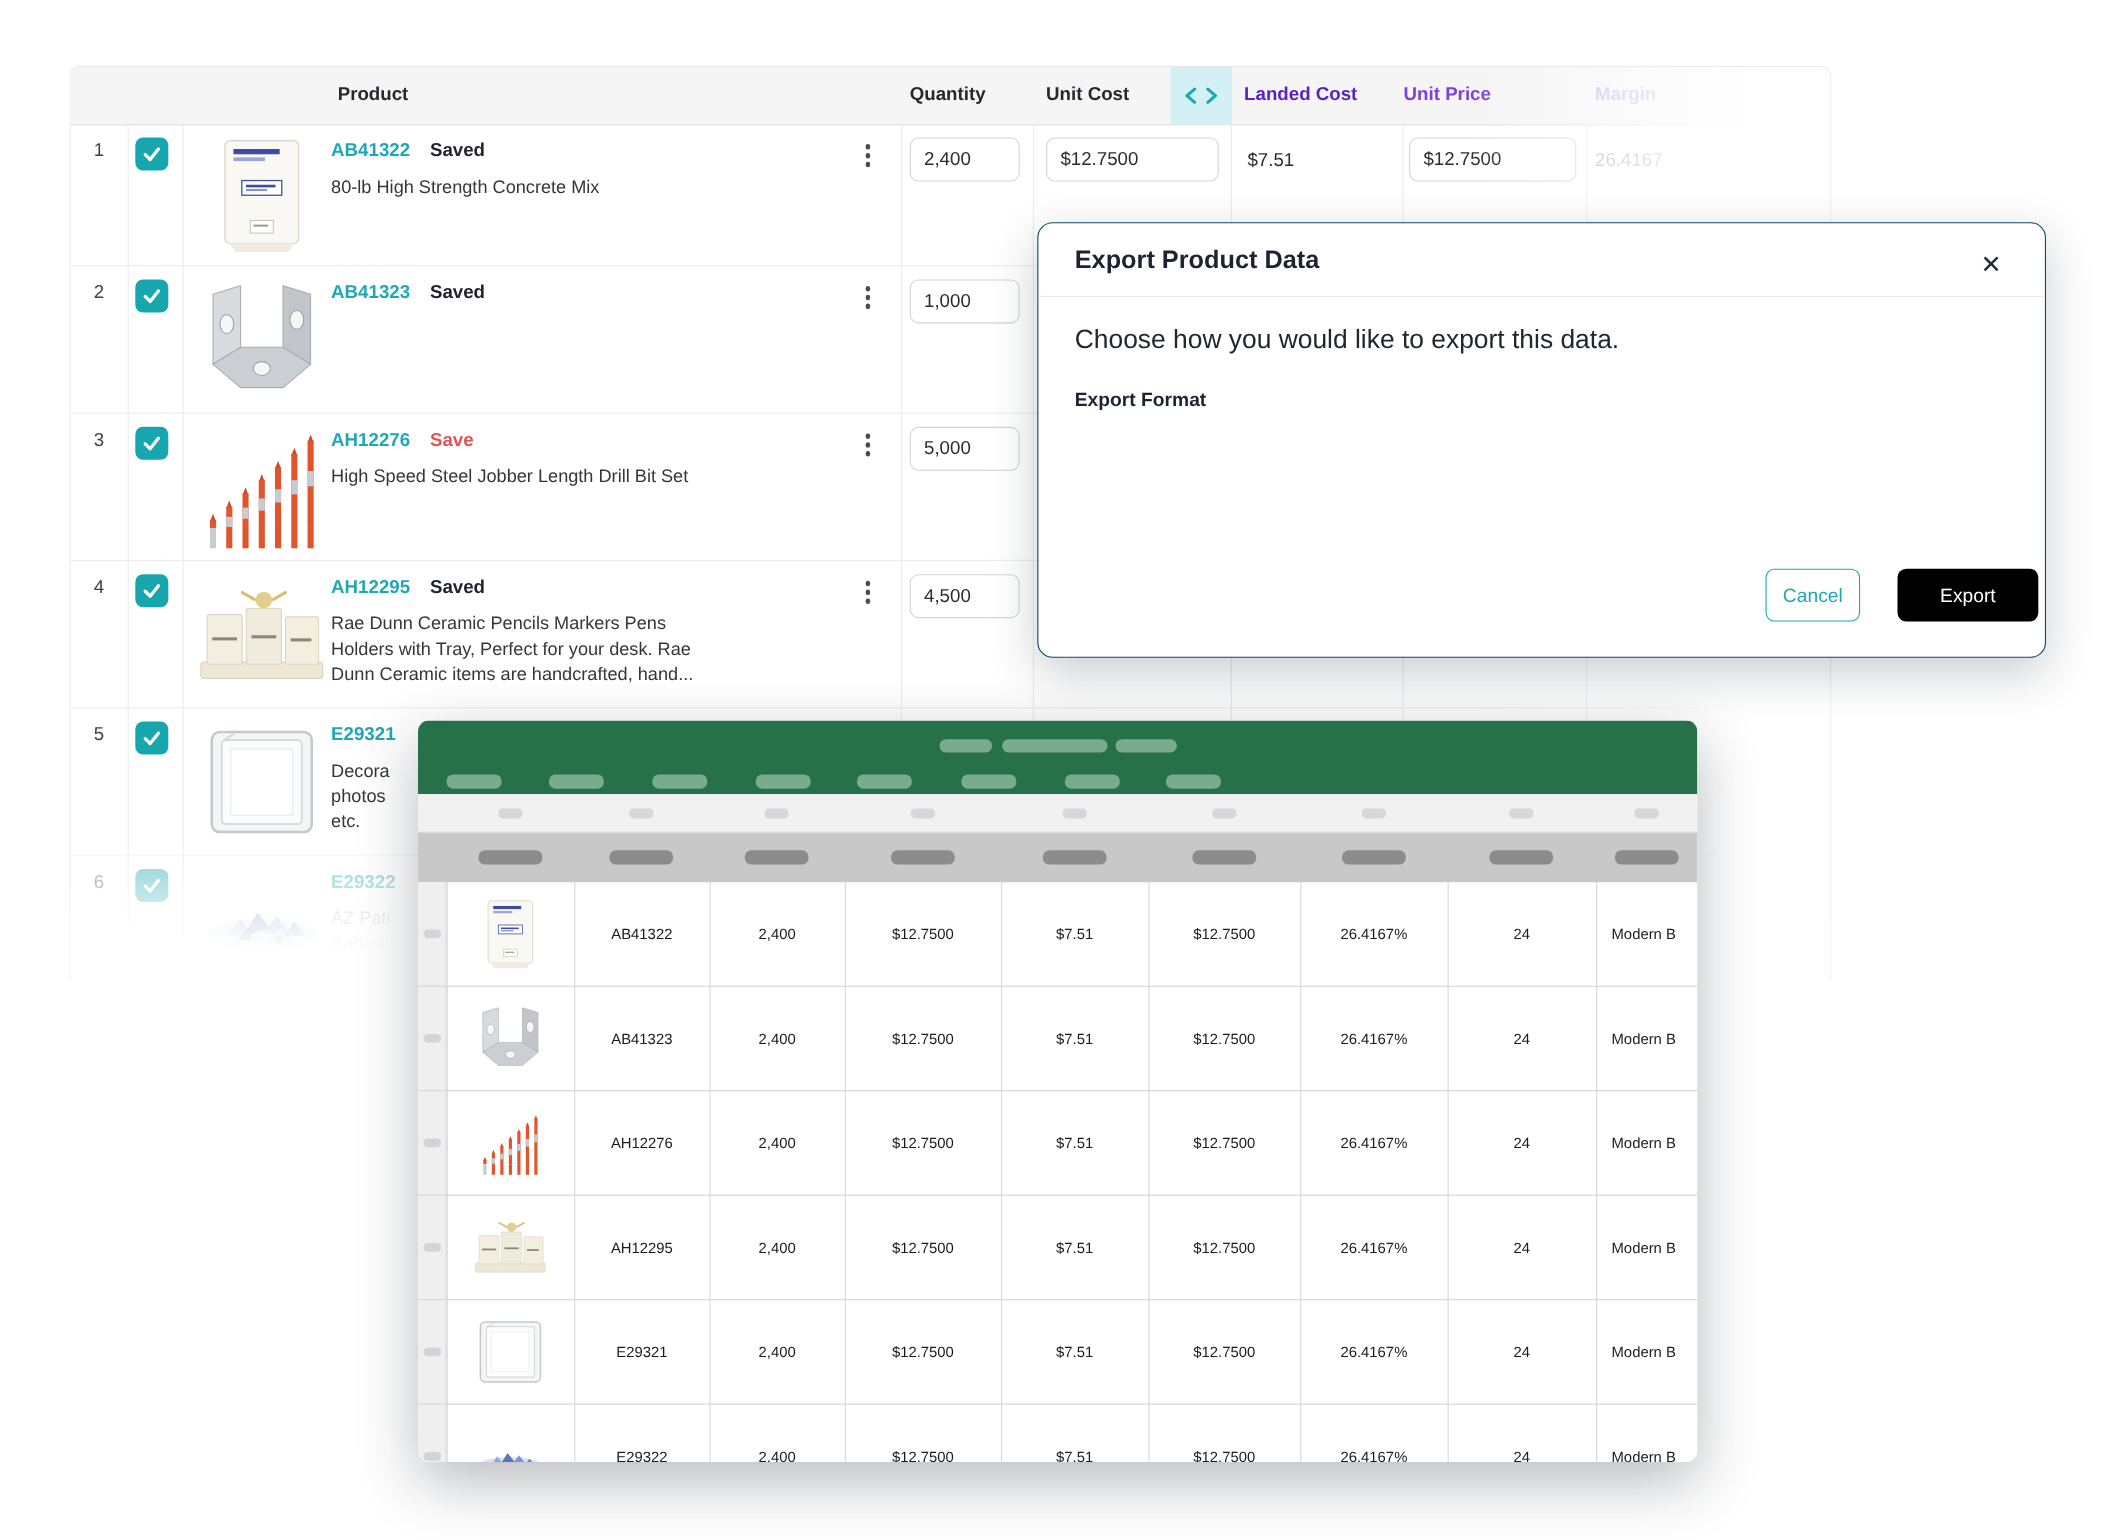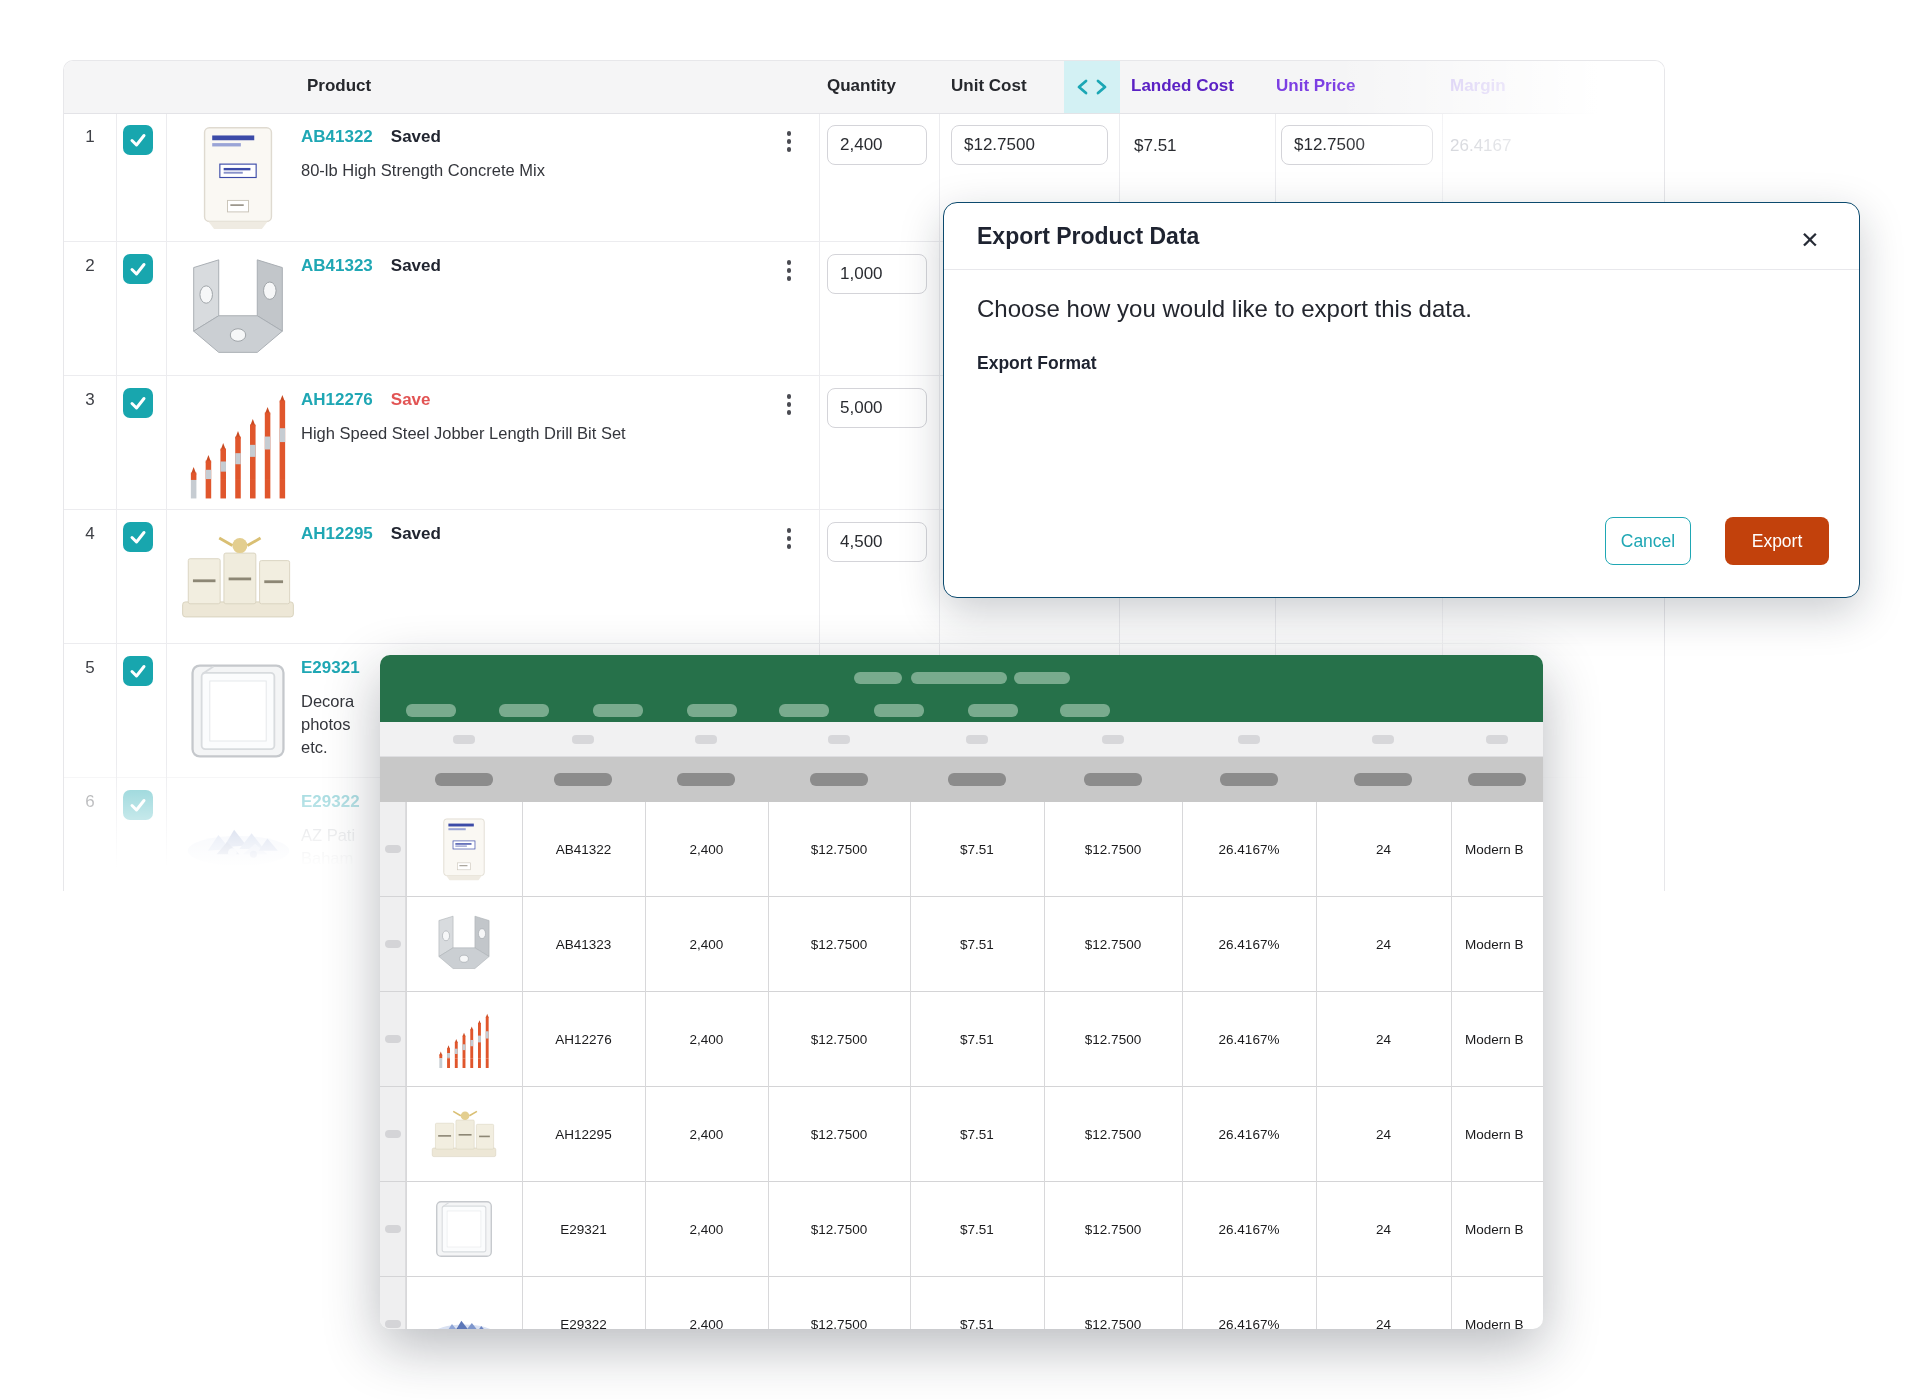--- a/index.html
+++ b/index.html
@@ -74,21 +74,21 @@
   .dlg-format{position:absolute;left:33px;top:150px;font-size:17.5px;font-weight:700;color:#1E2330;}
   .radio-row{position:absolute;left:33px;height:31px;display:flex;align-items:center;gap:16px;cursor:pointer;}
   .radio{width:30px;height:30px;border-radius:50%;box-sizing:border-box;flex:0 0 auto;position:relative;}
   .radio.sel{border:3.5px solid #1FA7B4;}
   .radio.sel::after{content:"";position:absolute;inset:4px;border-radius:50%;background:#1FA7B4;}
   .radio.unsel{border:3px solid #8F97A1;}
   .radio-label{font-size:17.5px;color:#23262E;white-space:nowrap;}
   .btn{position:absolute;top:314px;height:48px;border-radius:8px;display:flex;align-items:center;justify-content:center;
     font-size:17.5px;font-weight:500;cursor:pointer;box-sizing:border-box;}
   .btn-cancel{left:661px;width:86px;border:1.5px solid #1FA7B4;color:#1FA7B4;background:#fff;}
-  .btn-export{left:781px;width:104px;background:#c2410c;color:#fff;text-align:right;}
+  .btn-export{left:781px;width:128px;background:#000000;color:#fff;text-align:right;}
 </style>
 </head>
 <body>
 
 <svg width="0" height="0" style="position:absolute" aria-hidden="true">
   <defs>
     <symbol id="sym-bag" viewBox="0 0 90 112">
       <rect x="10" y="4" width="70" height="98" rx="5" fill="#FAF8F3" stroke="#DFDAD0" stroke-width="1.5"></rect>
       <polygon points="14,102 76,102 70,110 20,110" fill="#EFEBE2"></polygon>
       <rect x="18" y="12" width="44" height="5" fill="#3C4BA8"></rect>
@@ -278,20 +278,23 @@
           </svg>
       </div>
       <div class="pimg">
           <svg width="124" height="95">
             <use href="#sym-pencil"></use>
           </svg>
         </div>
       <div class="pline">
         <span class="pcode">AH12295</span><span class="pstatus">Saved</span>
       </div>
+      <div class="pdesc">Rae Dunn Ceramic Pencils Markers Pens
+Holders with Tray, Perfect for your desk. Rae
+Dunn Ceramic items are handcrafted, hand...</div>
       <div class="kebab">
           <i></i>
           <i></i>
           <i></i>
         </div>
       <input class="fld qty" value="4,500" style="">
     </div>
 
     <div class="trow" style="top:582px;height:134px">
       <span class="rownum">5</span>

